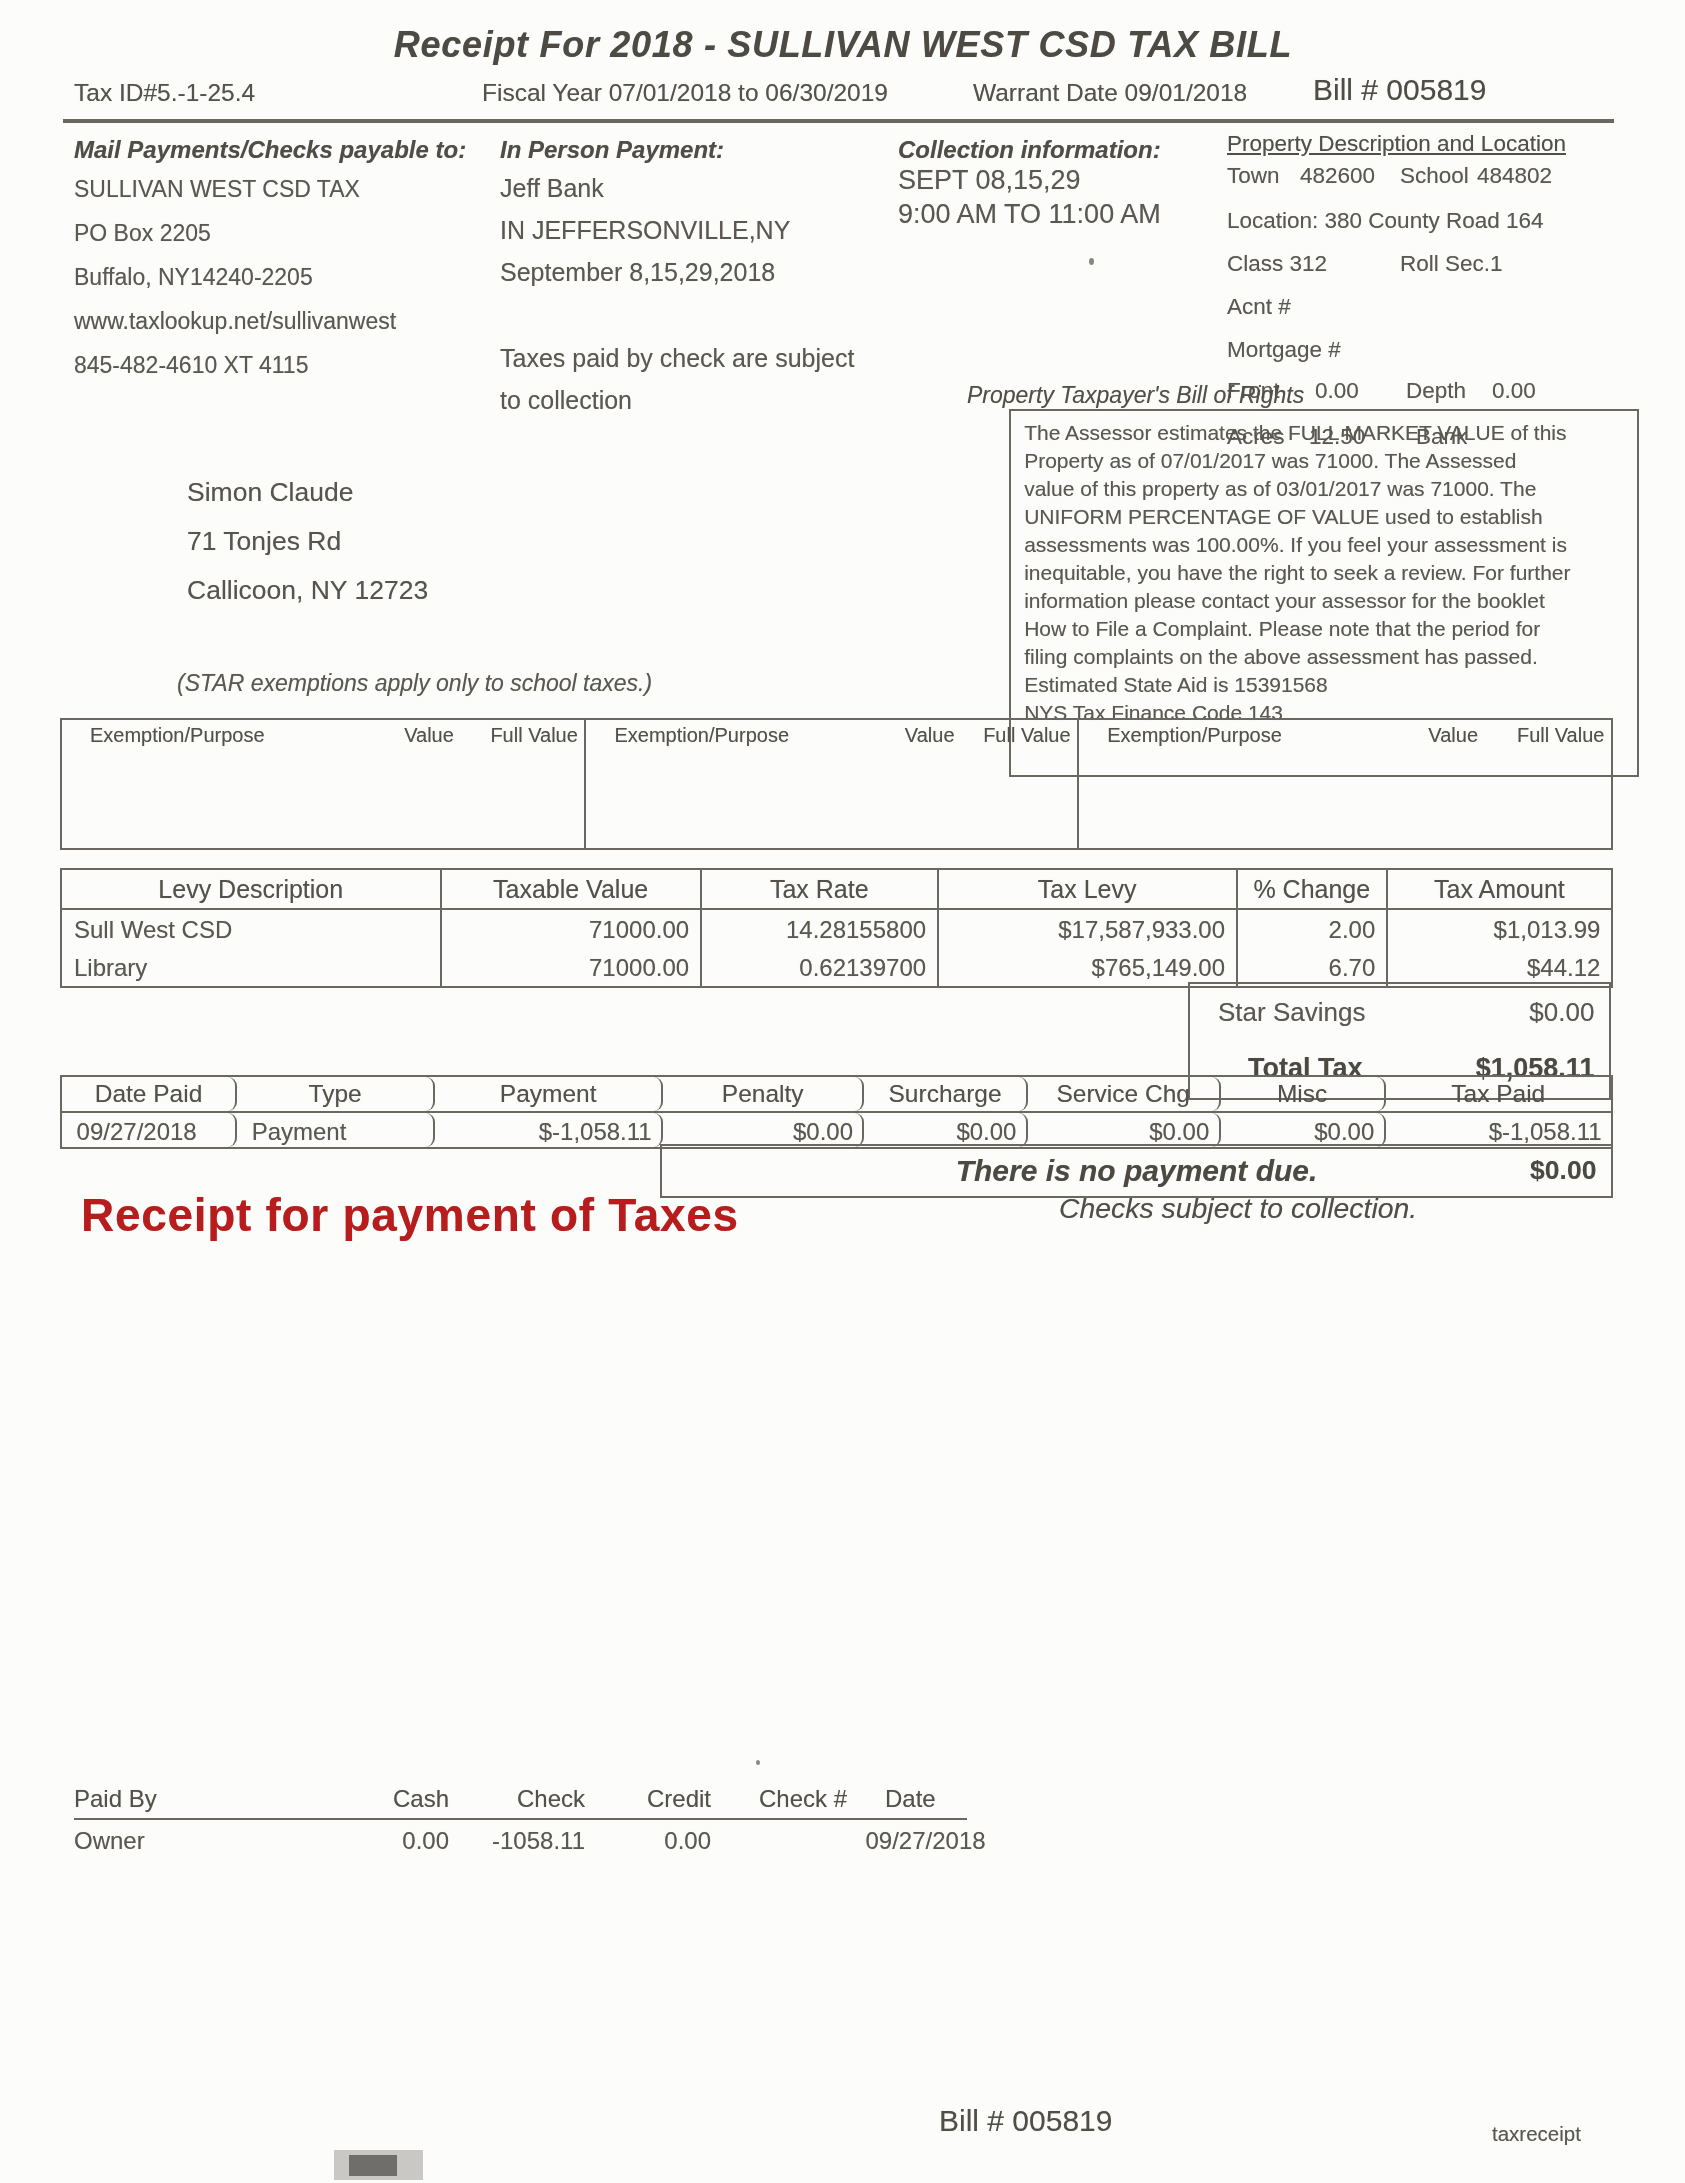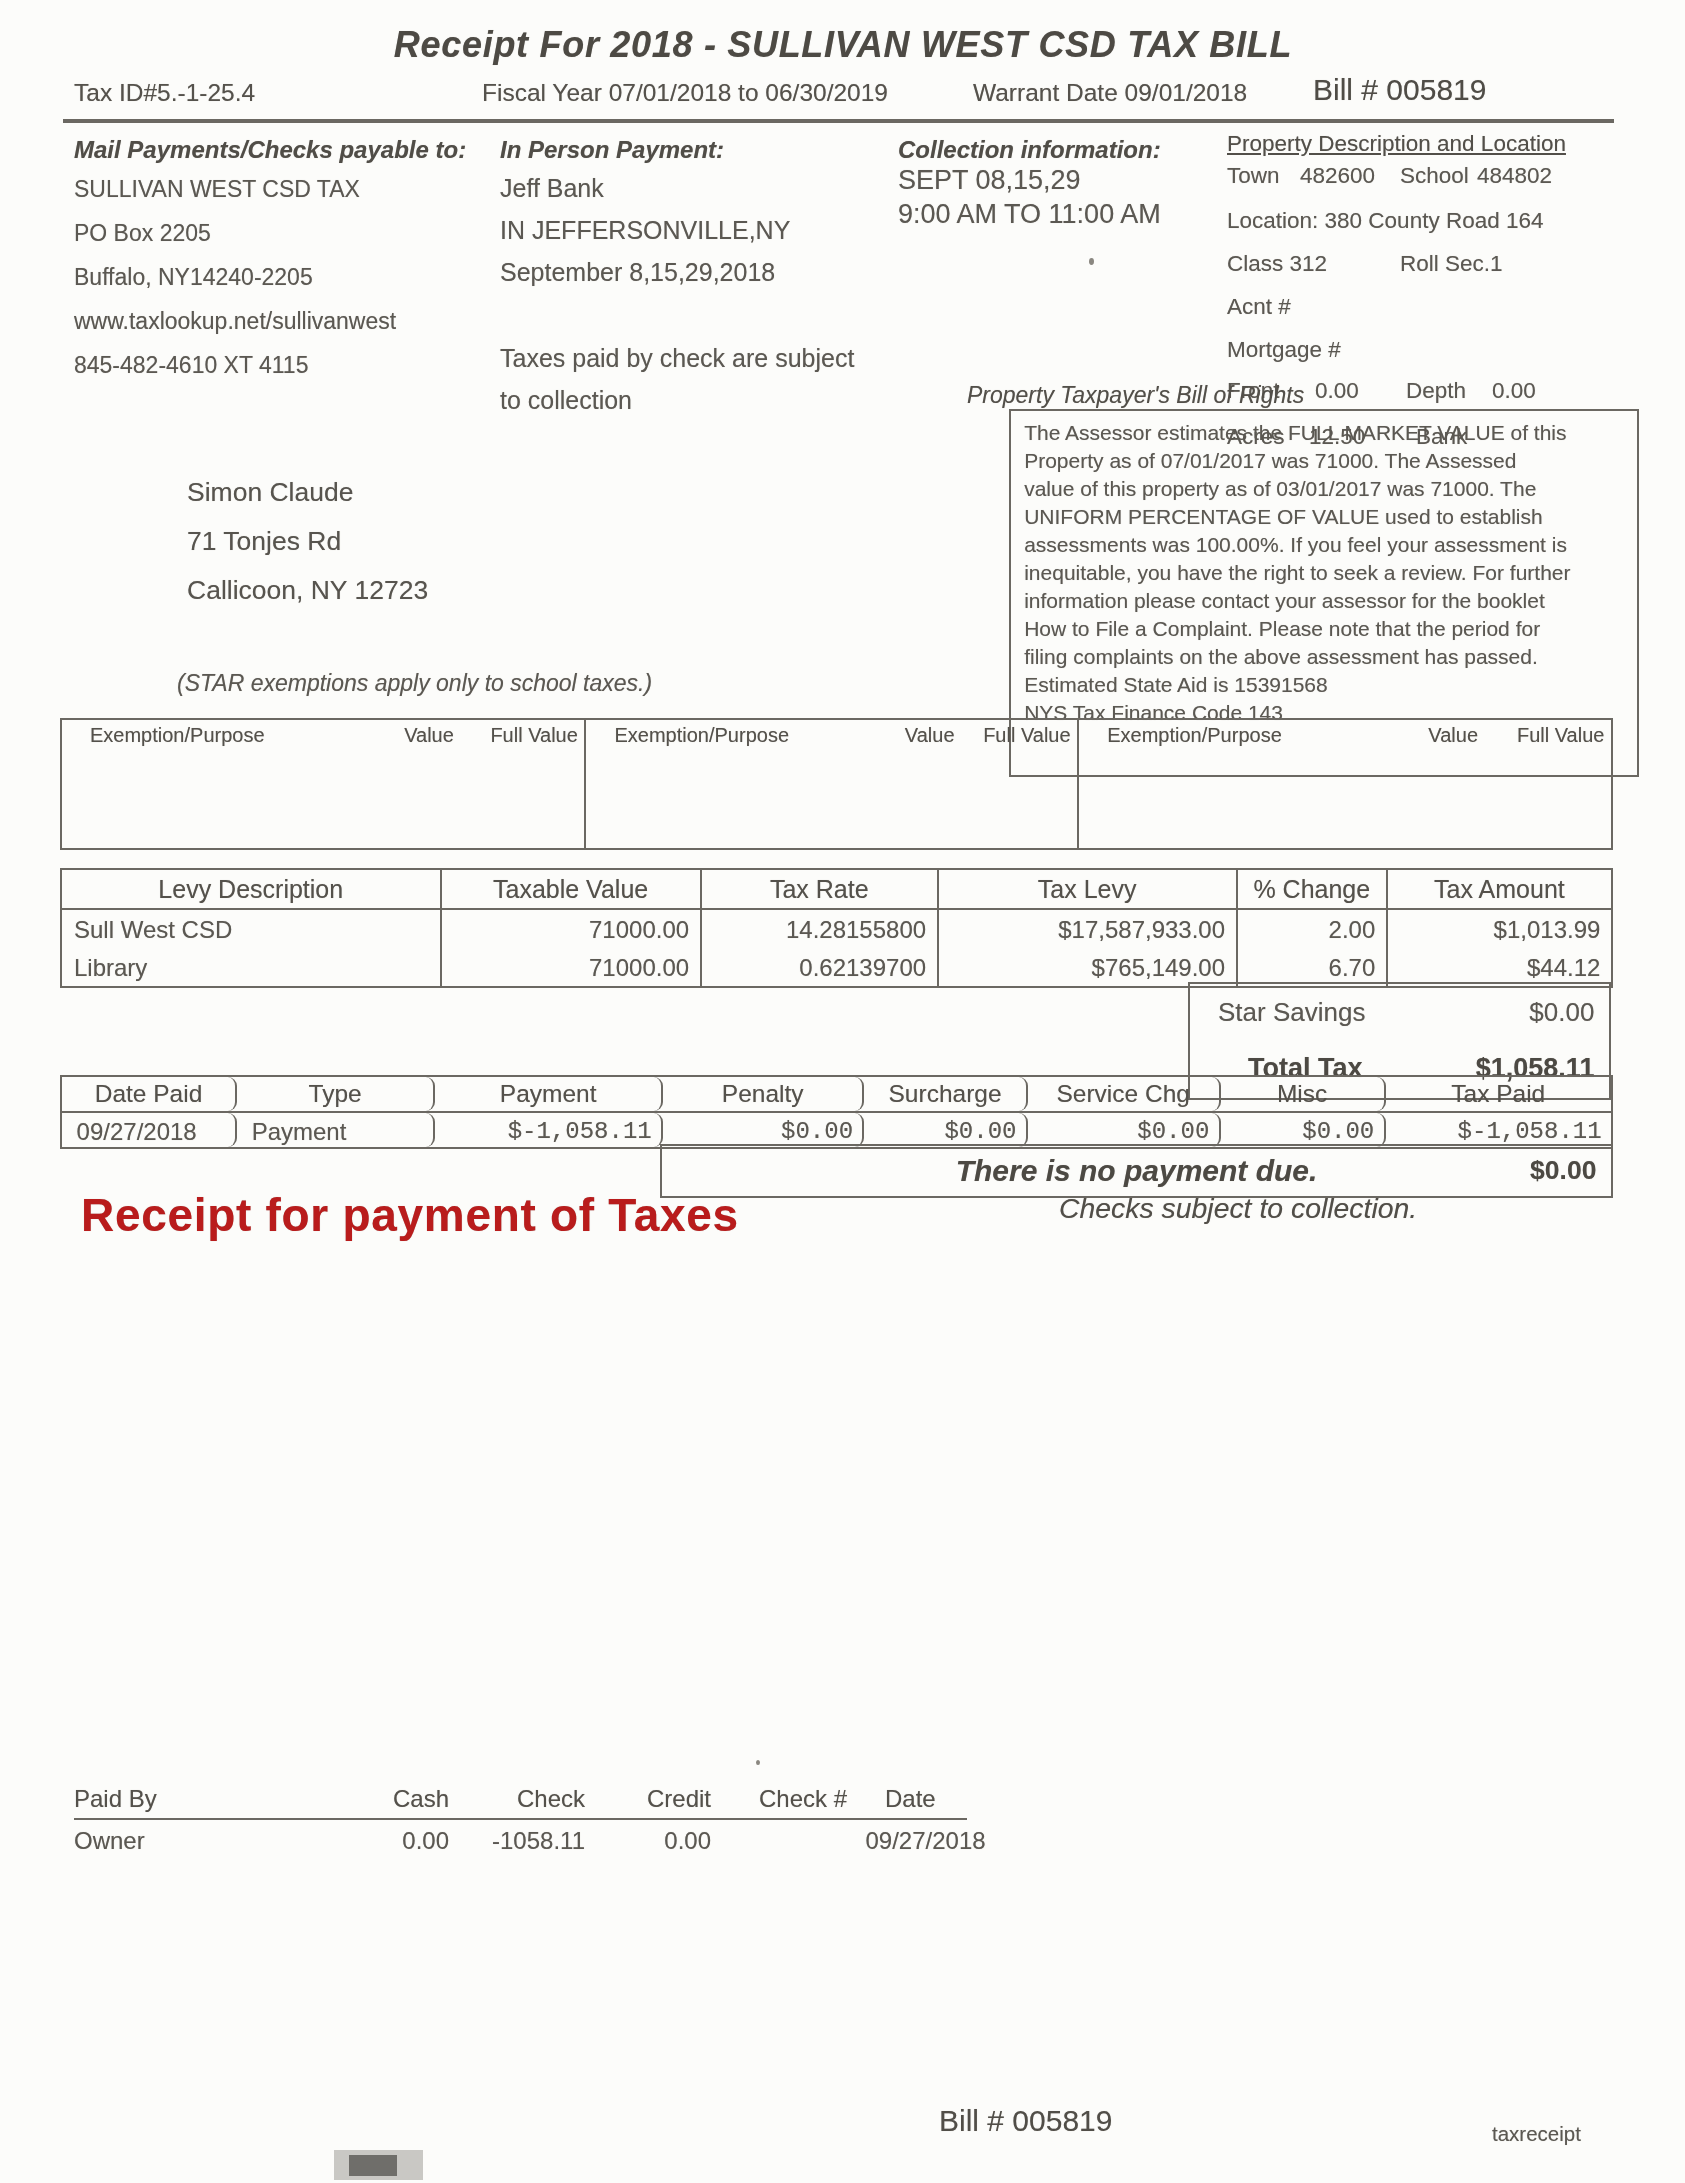--- a/index.html
+++ b/index.html
@@ -45,21 +45,21 @@
   .gtable .thead > div { font-size:25px; text-align:center; padding-top:4.6px; color:#54514b; }
   .levy .trow > div { height:38px; }
   .levy .tbody > div { font-size:24px; padding-top:6px; }
   .levy .tbody .al { text-align:left; padding-left:12px; }
   .levy .tbody .ar { text-align:right; padding-right:10.6px; }
   .lc1{width:24.5%}.lc2{width:16.8%}.lc3{width:15.3%}.lc4{width:19.3%}.lc5{width:9.7%}.lc6{width:14.4%}
   .pay .trow > div { height:34px;border-radius:9px; }
   .pay .thead > div { padding-top:3.3px; font-size:24.5px; }
   .pay .tbody > div { font-size:24px; padding-top:4.6px; }
   .pay .tbody .al { text-align:left; padding-left:14.6px; }
-  .pay .tbody .ar { text-align:right; padding-right:9.3px;font-family:Liberation Mono, monospace; }
+  .pay .tbody .ar { text-align:right; padding-right:9.3px; }
   .pc1{width:11.3%}.pc2{width:12.8%}.pc3{width:14.7%}.pc4{width:13.0%}.pc5{width:10.55%}.pc6{width:12.45%}.pc7{width:10.65%}.pc8{width:14.55%}
   
   .star-box { border:2.6px solid #6b6862; }
   .star-box .srow { display:flex; justify-content:space-between; align-items:center; height:56px; }
   .sr1 .lbl { font-size:26px; padding-left:28px; }
   .sr1 .val { font-size:26px; padding-right:14.6px; }
   .sr2 .lbl { font-size:27px; font-weight:bold; padding-left:58px; color:#4c4943; }
   .sr2 .val { font-size:27px; font-weight:bold; padding-right:14.6px; color:#4c4943; }
   .nopay-box { border:2.6px solid #6b6862; }
   .nopay-text { width:100%; text-align:center; font-size:30px; font-weight:bold; font-style:italic; color:#4c4943; padding-top:8px; }

